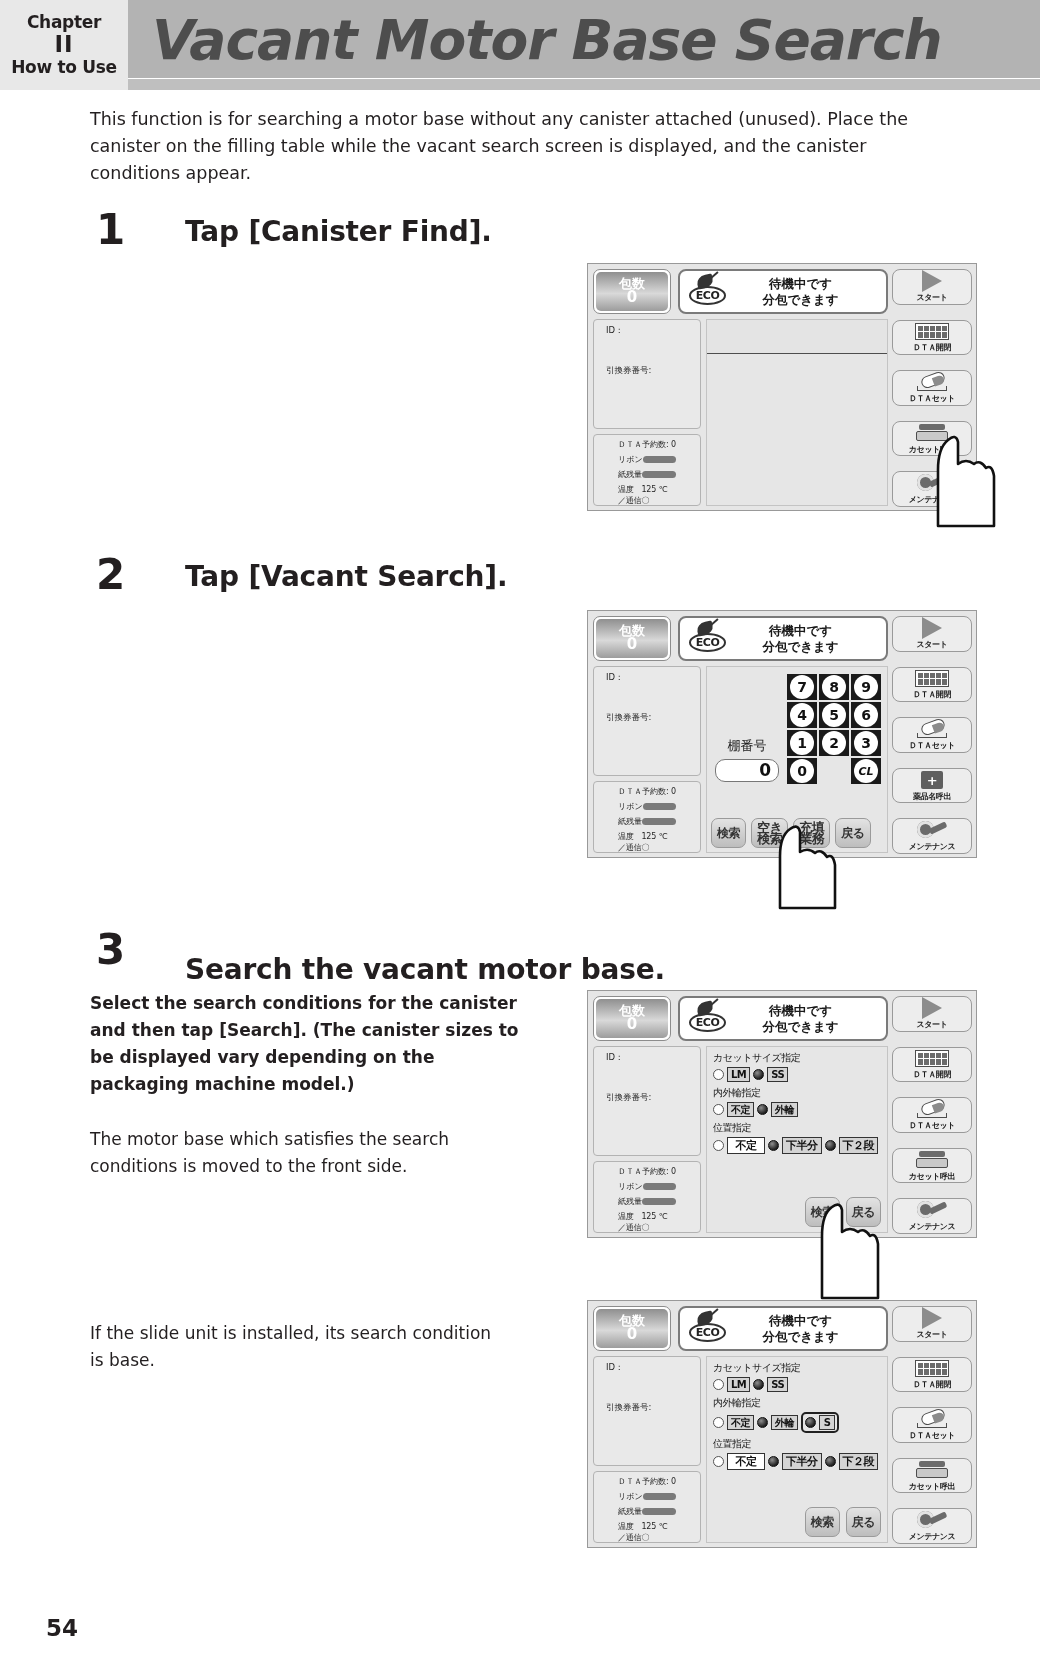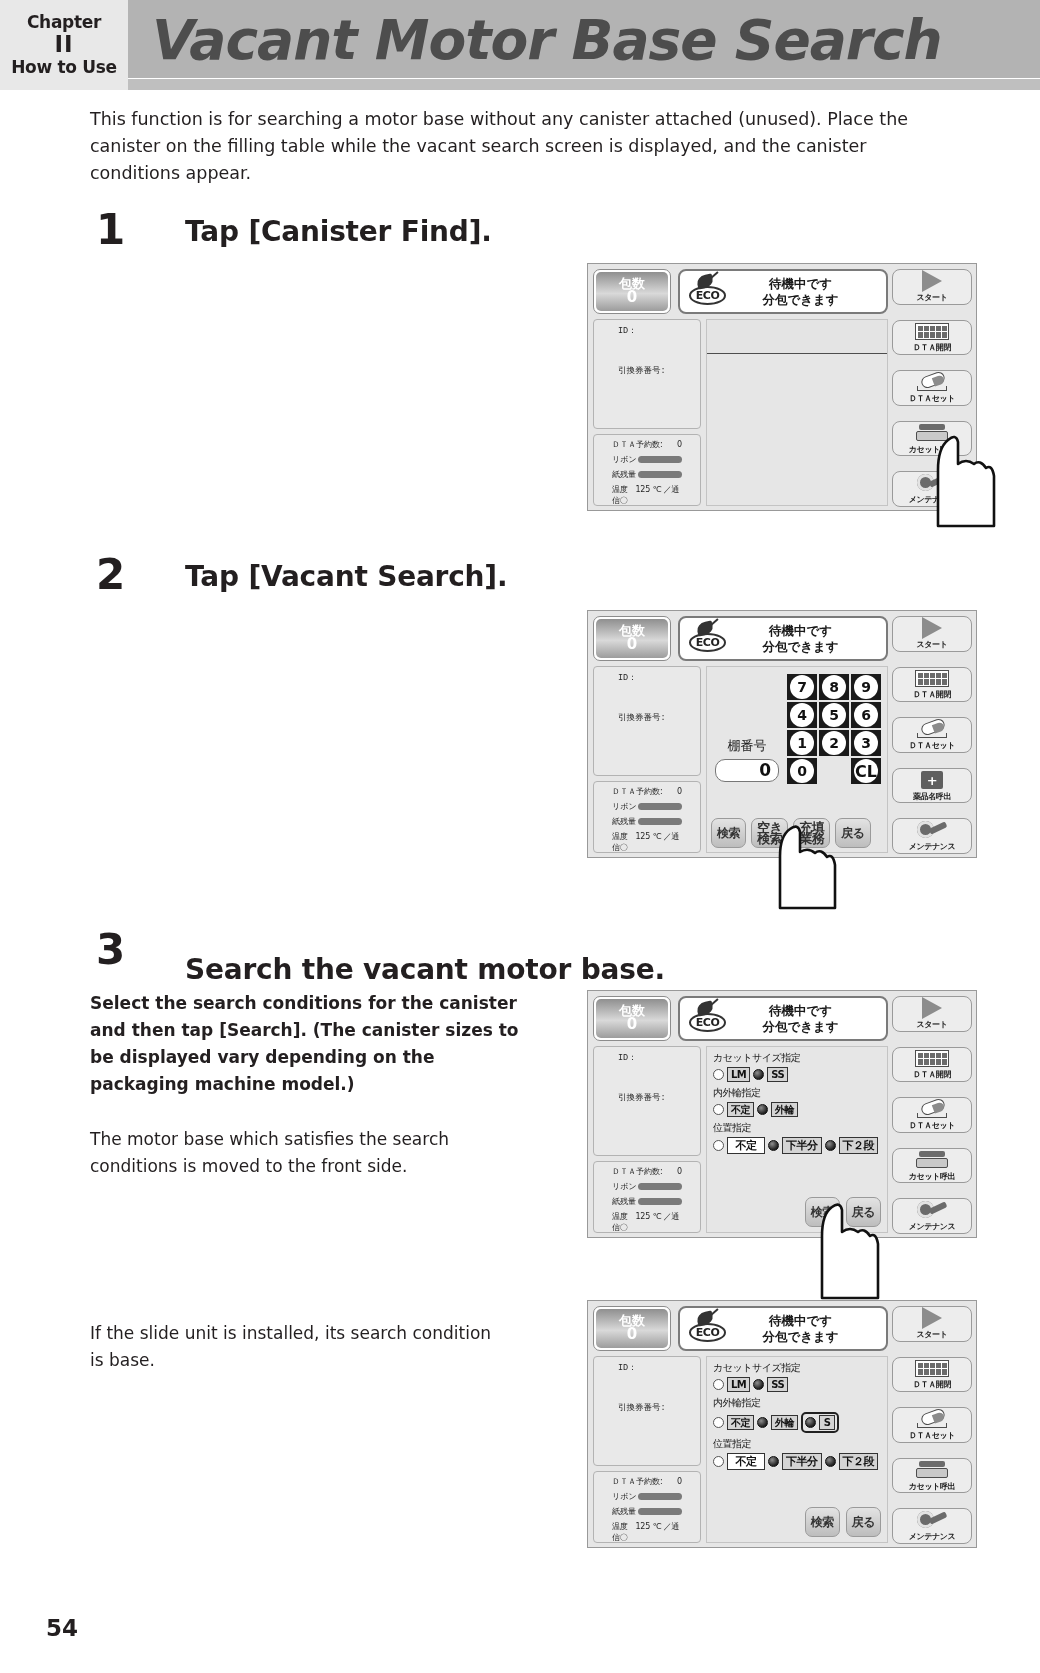--- a/index.html
+++ b/index.html
@@ -112,28 +112,28 @@
   }
   .status-text {
     flex:1; text-align:center; font-size:12.5px; font-weight:bold;
     line-height:16px; color:#1a1a1a; padding-right:16px;
   }
 
   
   .info-panel {
     position:absolute; left:5px; top:55px; width:108px; height:110px;
     background:#e9e9e9; border:1px solid #b3b3b3; border-radius:4px;
-    padding:5px 24px; font-size:8.5px; color:#262626;font-family:Liberation Mono, monospace;
+    padding:5px 12px; font-size:8.5px; color:#262626;
   }
   .info-panel .l2 { margin-top:28px; }
 
   .stats-panel {
     position:absolute; left:5px; top:170px; width:108px; height:72px;
     background:#e9e9e9; border:1px solid #b3b3b3; border-radius:4px;
-    padding:4px 18px; font-size:8px; color:#262626;
+    padding:4px 24px; font-size:8px; color:#262626;
   }
   .stat-row { display:flex; align-items:center; margin-bottom:4px; white-space:nowrap; }
   .stat-row .lab { width:34px; }
   .bar { height:7px; width:56px; background:#7a7a7a; border-radius:4px; }
   .stat-temp { font-size:8px; letter-spacing:-0.2px; }
 
   
   .main-area {
     position:absolute; left:118px; top:55px; width:182px; height:187px;
     background:#e6e6e6; border:1px solid #c4c4c4;
@@ -211,21 +211,21 @@
   }
   .key {
     width:30px; height:26px; background:#1a1a1a;
     display:flex; align-items:center; justify-content:center;
   }
   .key span {
     width:24px; height:24px; background:#fff; border-radius:50%;
     display:flex; align-items:center; justify-content:center;
     font-size:14px; font-weight:bold; color:#111;
   }
-  .key.cl span { font-size:16px; }
+  .key.cl span { font-size:11px;font-style:italic; }
   .key.blank { background:transparent; }
 
   .btn-row {
     position:absolute; left:4px; bottom:4px; display:flex; gap:5px;
   }
   .act-btn {
     background:linear-gradient(#e3e3e3,#bdbdbd);
     border:1px solid #9a9a9a; border-radius:7px;
     min-width:32px; height:30px; padding:0 5px;
     display:flex; align-items:center; justify-content:center;

